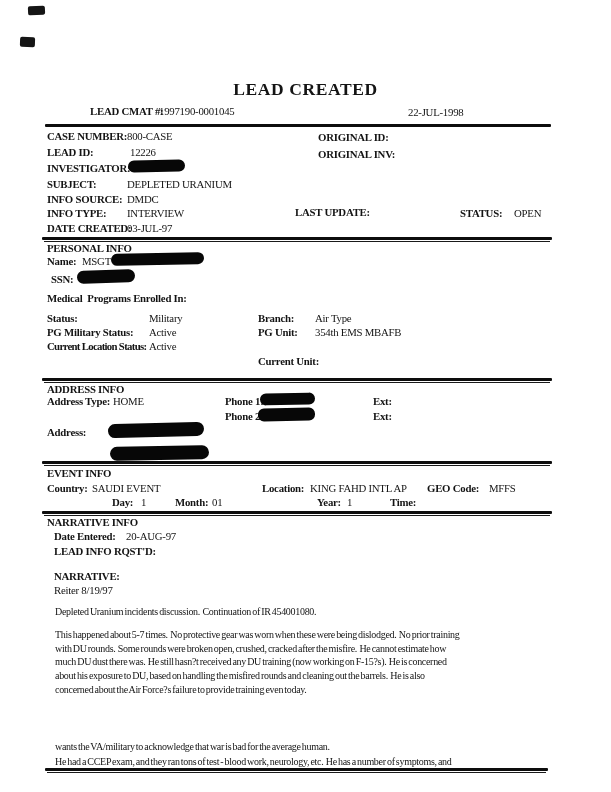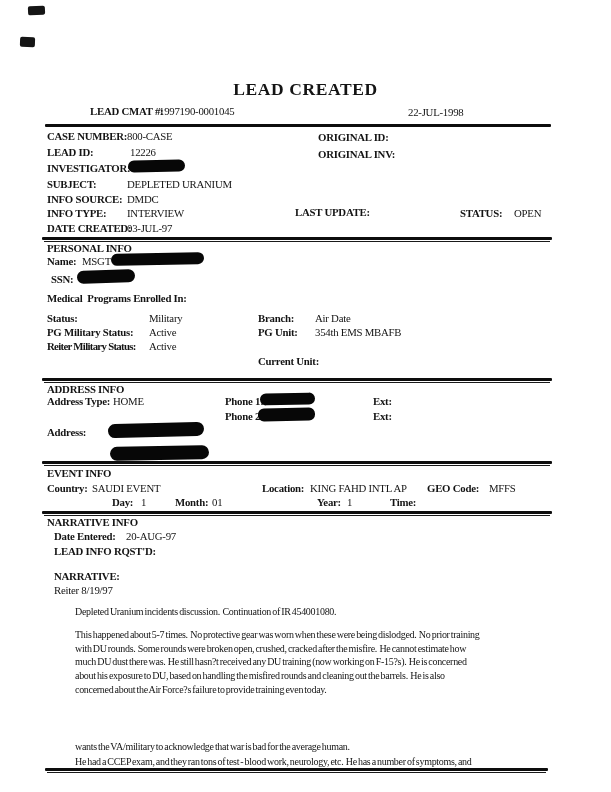--- a/index.html
+++ b/index.html
@@ -13,21 +13,21 @@
   .tight{letter-spacing:-0.7px;}
   .title{
     position:absolute;top:79px;left:0;width:100%;margin:0;text-align:center;
     font-size:17.5px;font-weight:700;letter-spacing:0.6px;
   }
   .rule{position:absolute;left:42px;width:510px;height:3px;background:#0d0d0d;border-radius:1px;}
   .rule.dbl::after{content:"";position:absolute;left:2px;right:2px;top:4px;height:1px;background:#1a1a1a;}
   .redact{position:absolute;background:#070707;border-radius:6px;}
   .mark{position:absolute;background:#151515;border-radius:2px;}
   .nline{font-size:10px;letter-spacing:-0.3px;word-spacing:-1px;line-height:13.7px;white-space:pre;}
-  .npara{position:absolute;margin-left:20px;}
+  .npara{position:absolute;}
   .n3 .nline{line-height:14.5px;}
 </style>
 </head>
 <body>
 
 <div class="page">
 
   <div class="mark" style="left:28px;top:6px;width:17px;height:9px;transform:rotate(-3deg)"></div>
   <div class="mark" style="left:20px;top:37px;width:15px;height:10px;transform:rotate(2deg)"></div>
 
@@ -71,28 +71,28 @@
   <div class="redact" style="left:111px;top:253px;width:93px;height:12px;transform:rotate(-1.2deg)"></div>
 
   <span class="f b" style="left:51px;top:273px">SSN:</span>
   <div class="redact" style="left:77px;top:270px;width:58px;height:13px;transform:rotate(-2deg);border-radius:7px"></div>
 
   <span class="f b" style="left:47px;top:292px">Medical  Programs Enrolled In:</span>
 
   <span class="f b" style="left:47px;top:312px">Status:</span>
   <span class="f" style="left:149px;top:312px">Military</span>
   <span class="f b" style="left:258px;top:312px">Branch:</span>
-  <span class="f" style="left:315px;top:312px">Air Date</span>
+  <span class="f" style="left:315px;top:312px">Air Type</span>
 
   <span class="f b" style="left:47px;top:326px">PG Military Status:</span>
   <span class="f" style="left:149px;top:326px">Active</span>
   <span class="f b" style="left:258px;top:326px">PG Unit:</span>
   <span class="f" style="left:315px;top:326px">354th EMS MBAFB</span>
 
-  <span class="f b tight" style="left:47px;top:340px">Reiter Military Status:</span>
+  <span class="f b tight" style="left:47px;top:340px">Current Location Status:</span>
   <span class="f" style="left:149px;top:340px">Active</span>
 
   <span class="f b" style="left:258px;top:355px">Current Unit:</span>
 
   <div class="rule dbl" style="top:378px"></div>
 
   <span class="f b" style="left:47px;top:383px">ADDRESS INFO</span>
   <span class="f b" style="left:47px;top:395px">Address Type:</span>
   <span class="f" style="left:113px;top:395px">HOME</span>
   <span class="f b" style="left:225px;top:395px">Phone 1:</span>

